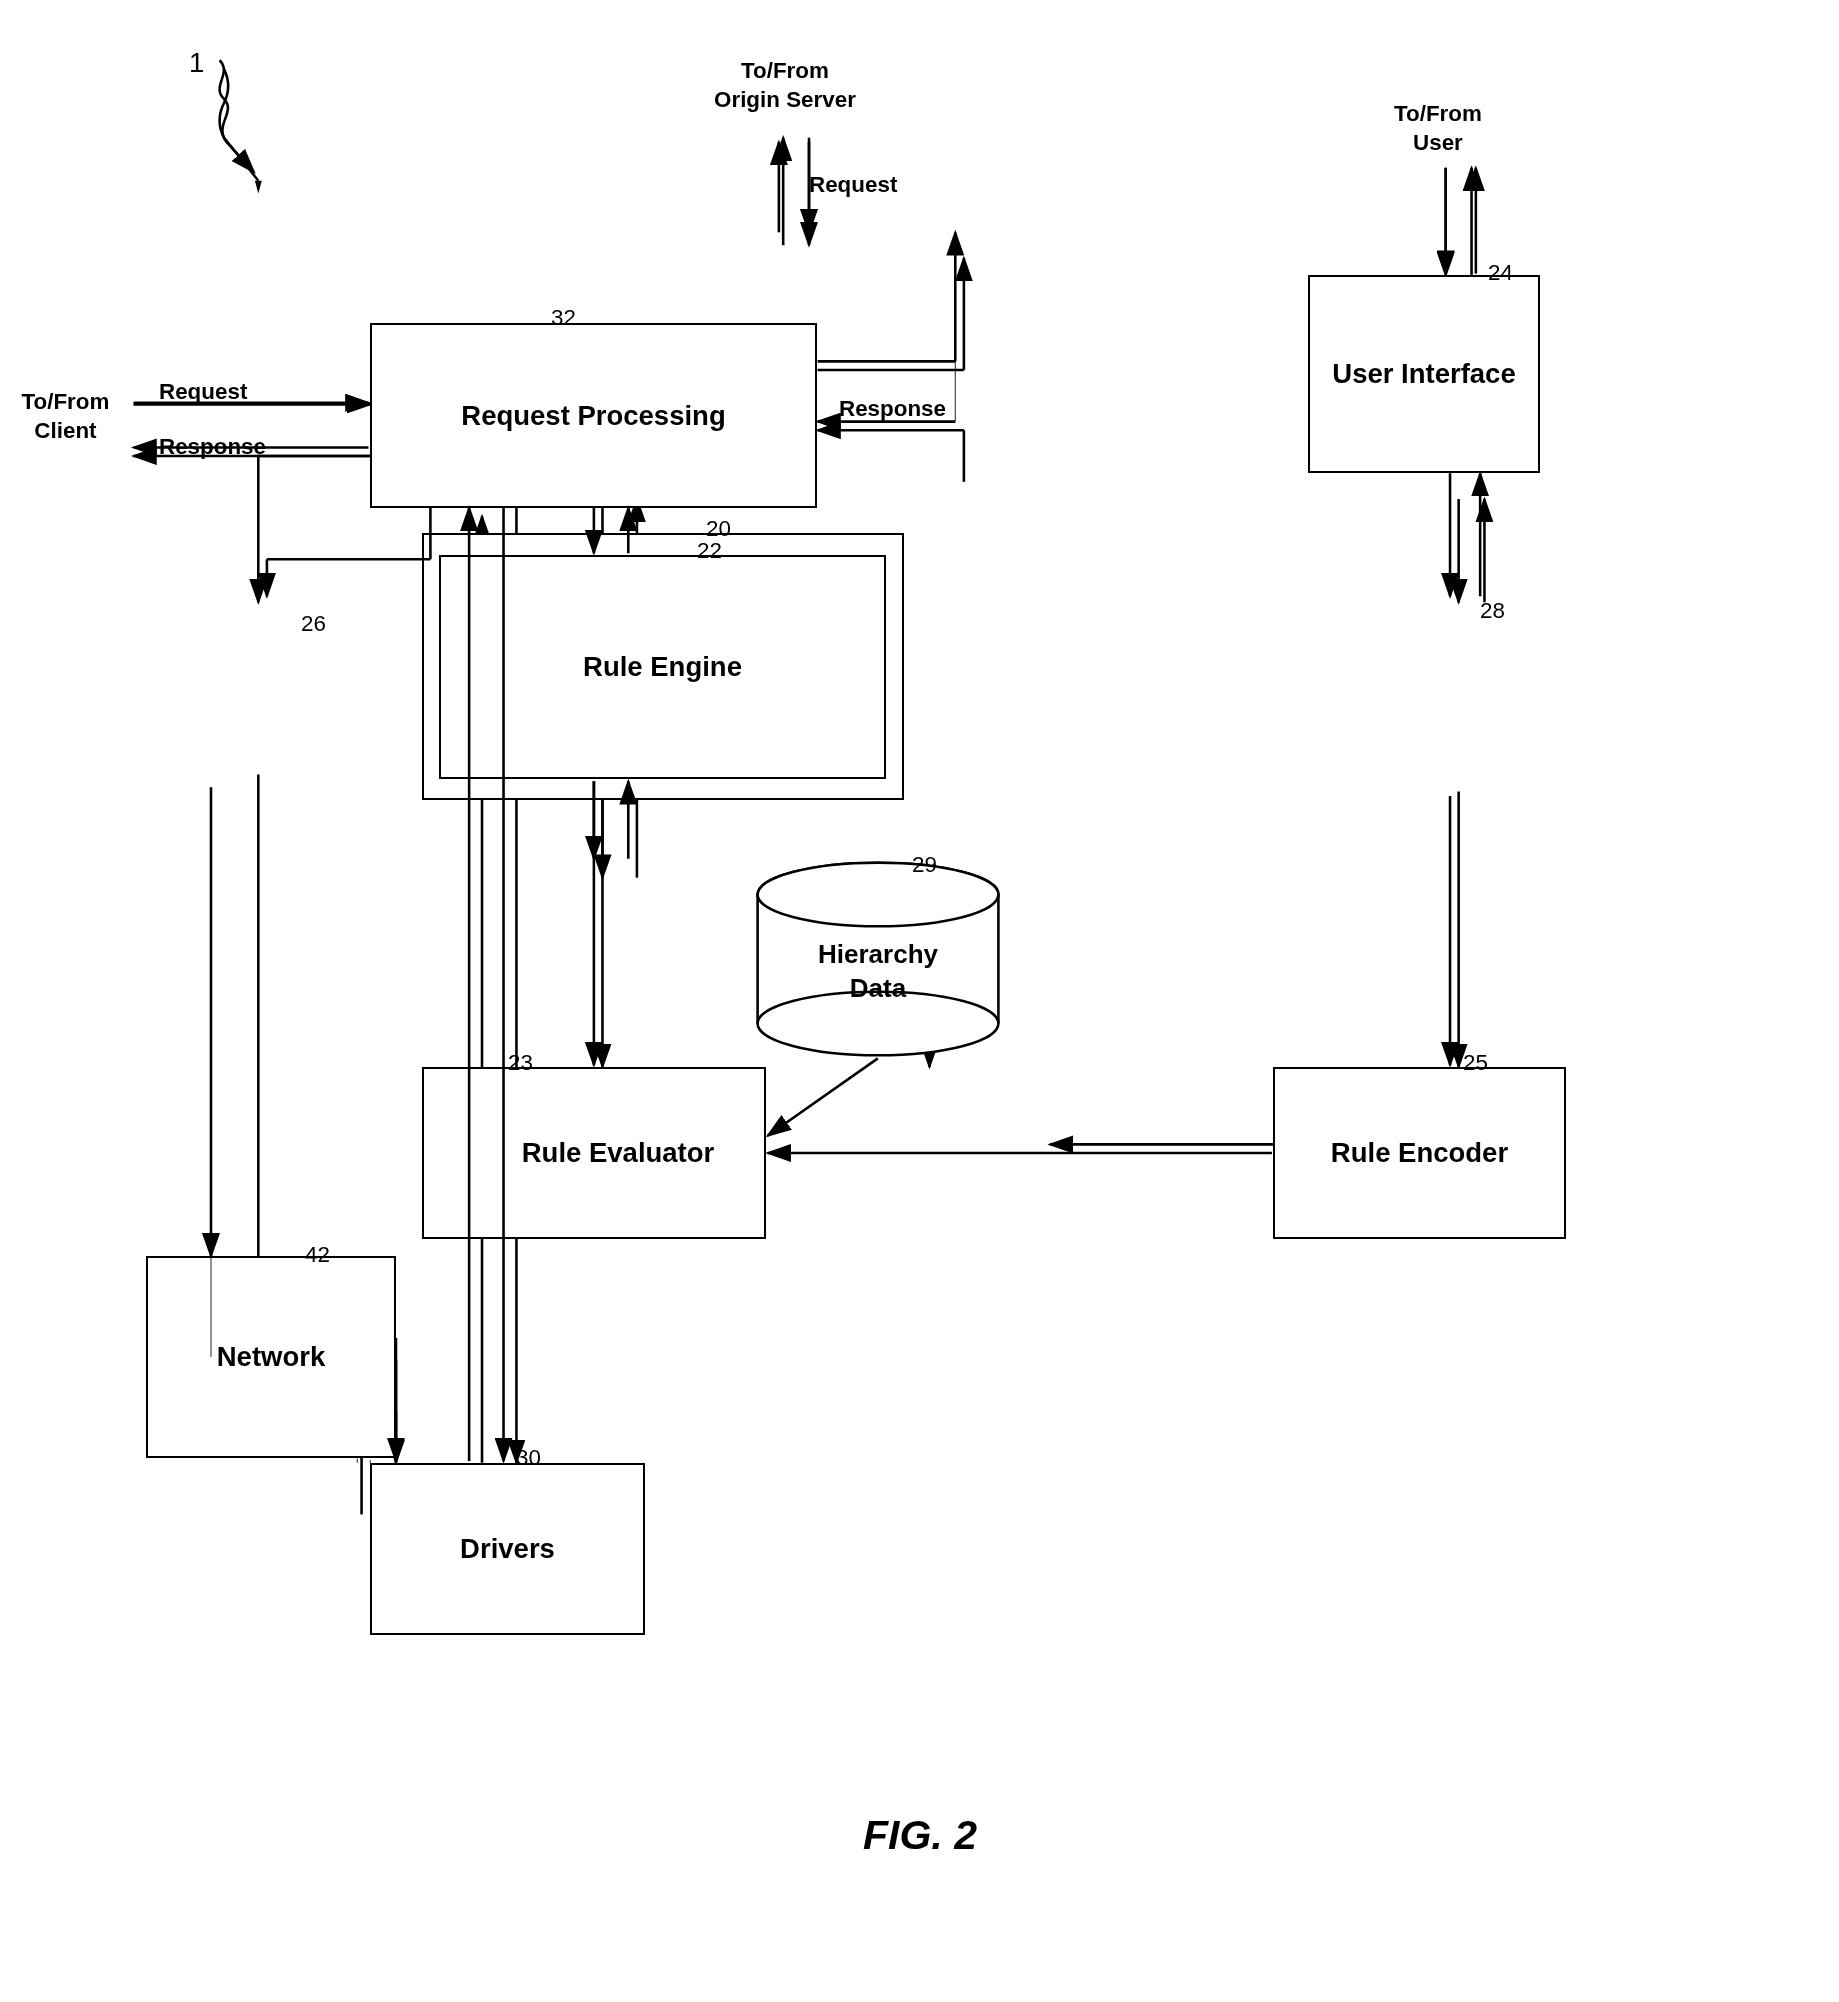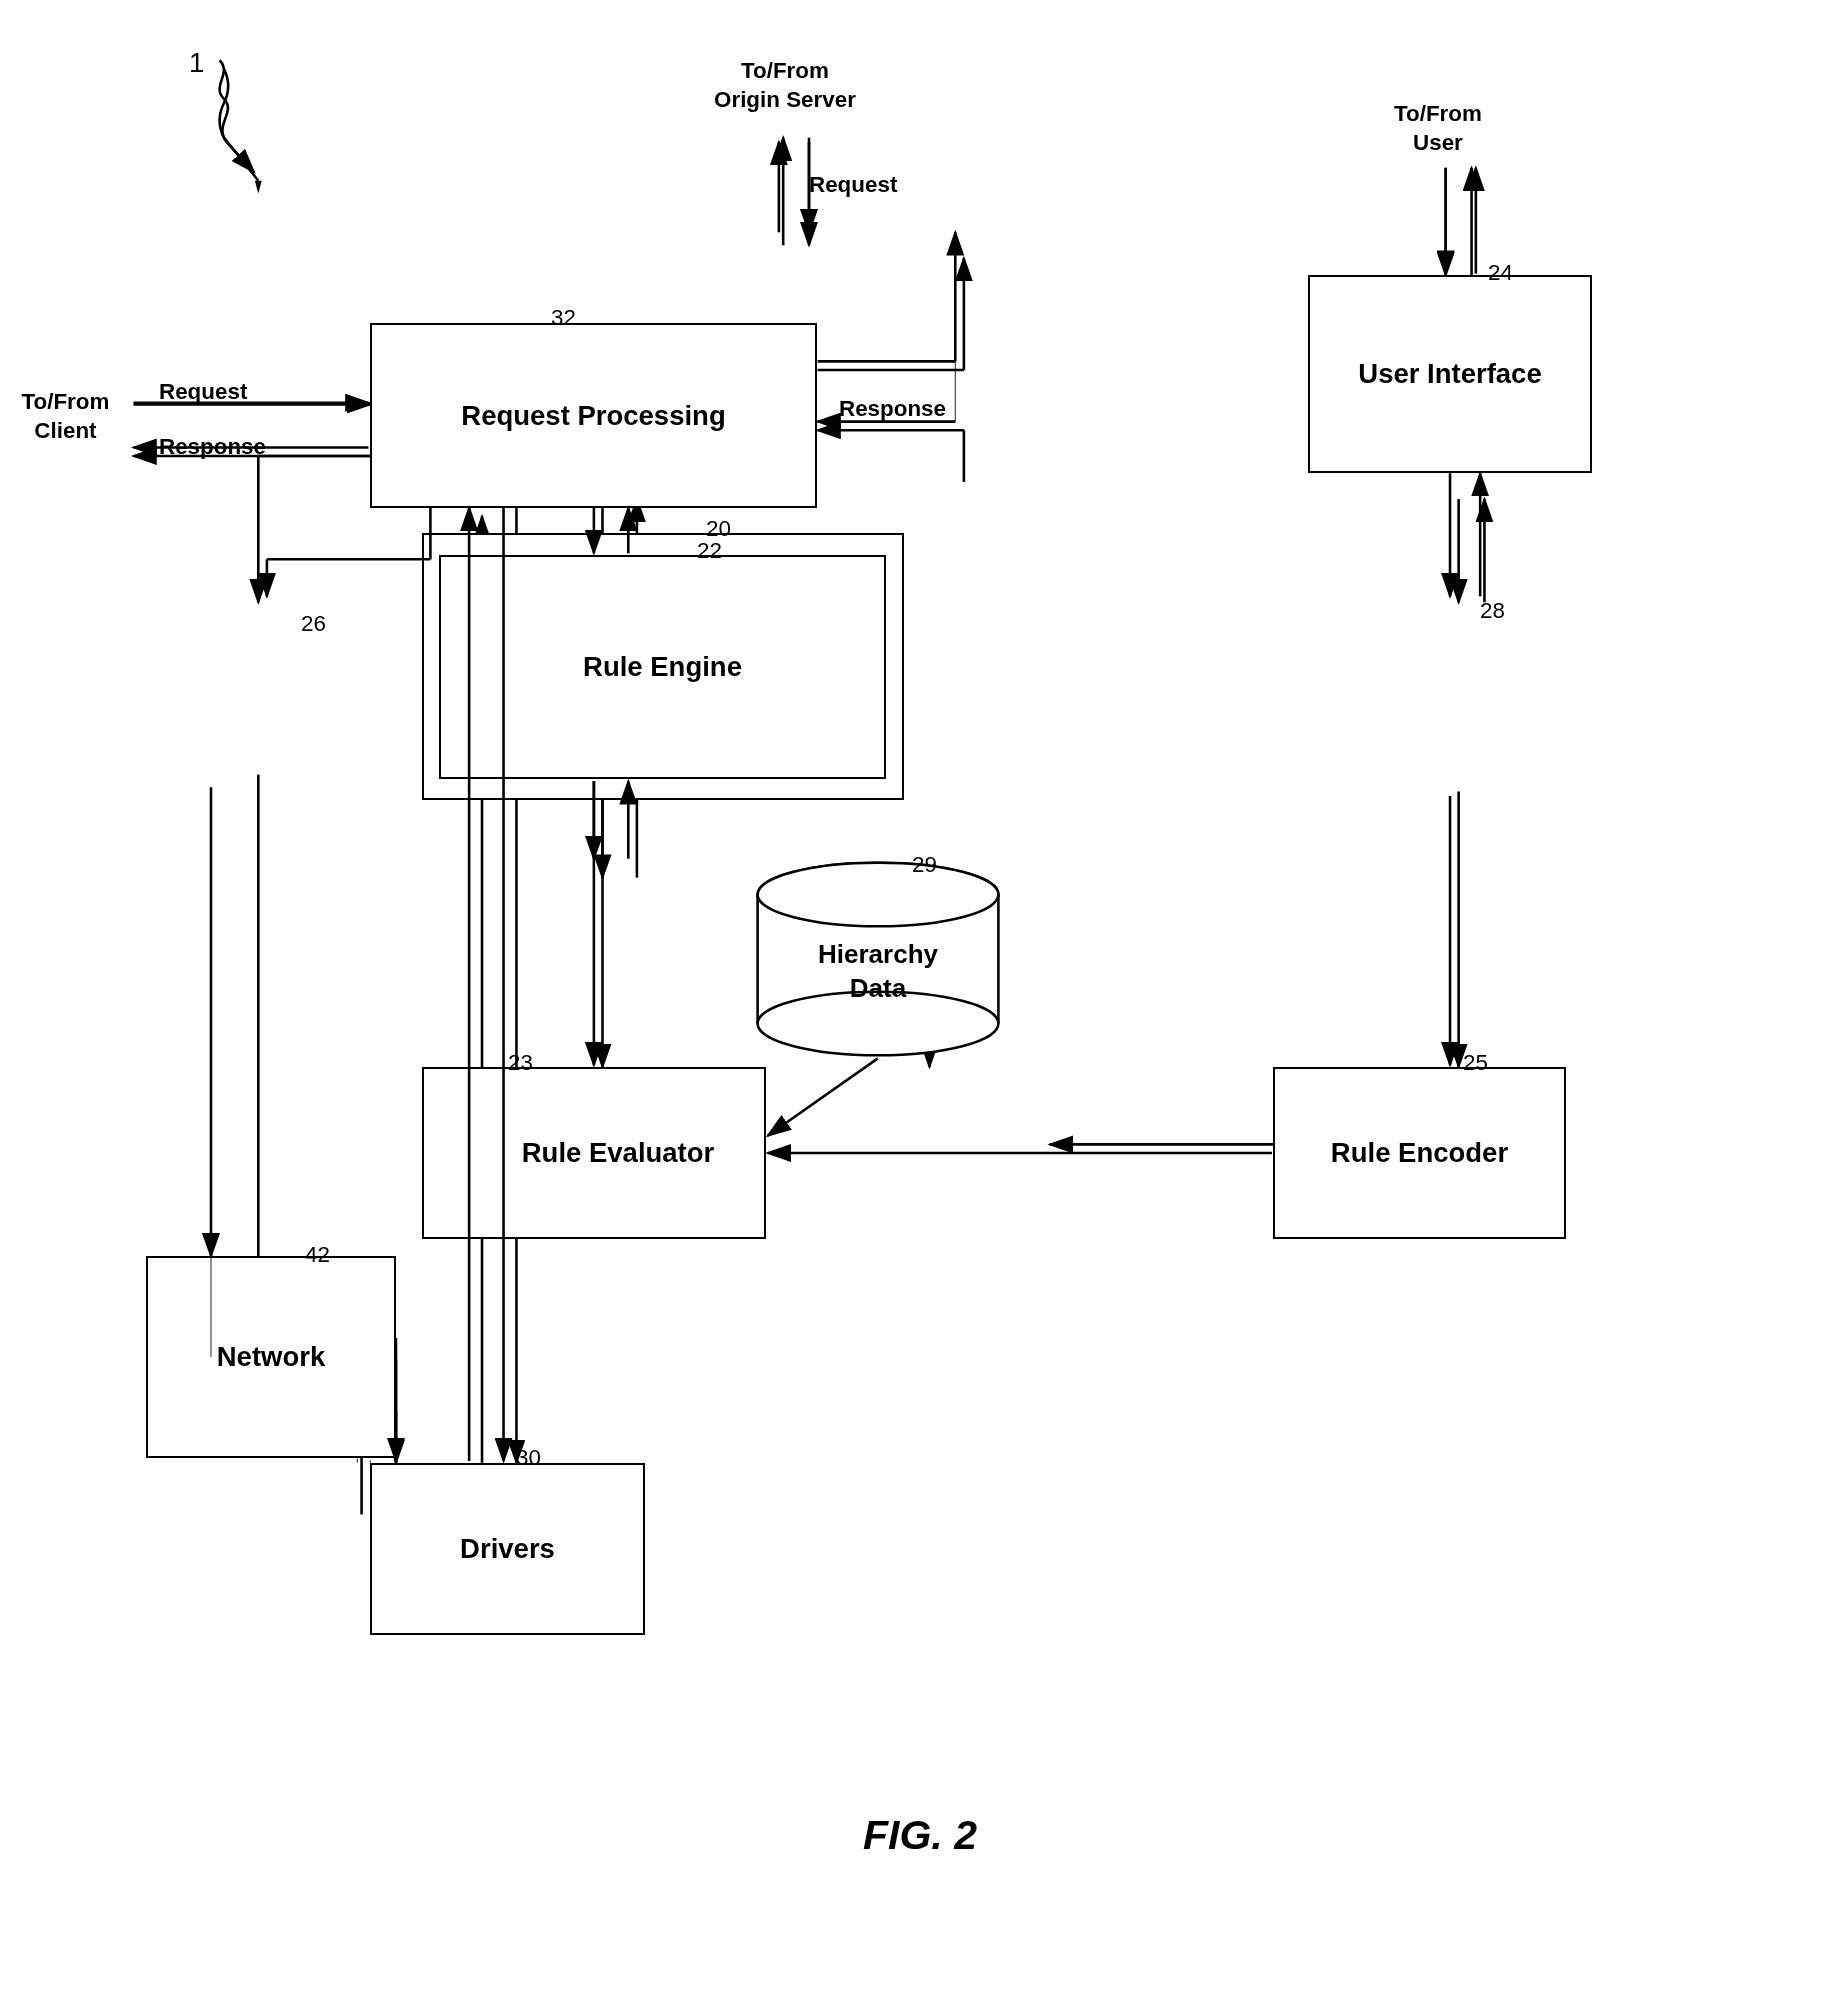--- a/index.html
+++ b/index.html
@@ -189,21 +189,21 @@
 
 <div class="box" style="left:422px; top:533px; width:482px; height:267px; border: 2.6px solid #000;">
 </div>
 <div class="ref-number" style="left:706px; top:516px;">20</div>
 
 <div class="box" style="left:439px; top:555px; width:447px; height:224px; font-size:27.5px;">
   <span>Rule Engine</span>
 </div>
 <div class="ref-number" style="left:697px; top:538px;">22</div>
 
-<div class="box" style="left:1308px; top:275px; width:284px; height:198px; font-size:27.5px;">
+<div class="box" style="left:1308px; top:275px; width:232px; height:198px; font-size:27.5px;">
   <span>User Interface</span>
 </div>
 <div class="ref-number" style="left:1488px; top:260px;">24</div>
 
 <div class="ref-number" style="left:301px; top:611px;">26</div>
 
 <div class="box" style="left:146px; top:1256px; width:250px; height:202px; font-size:27.5px;">
   <span>Network</span>
 </div>
 <div class="ref-number" style="left:305px; top:1242px;">42</div>

